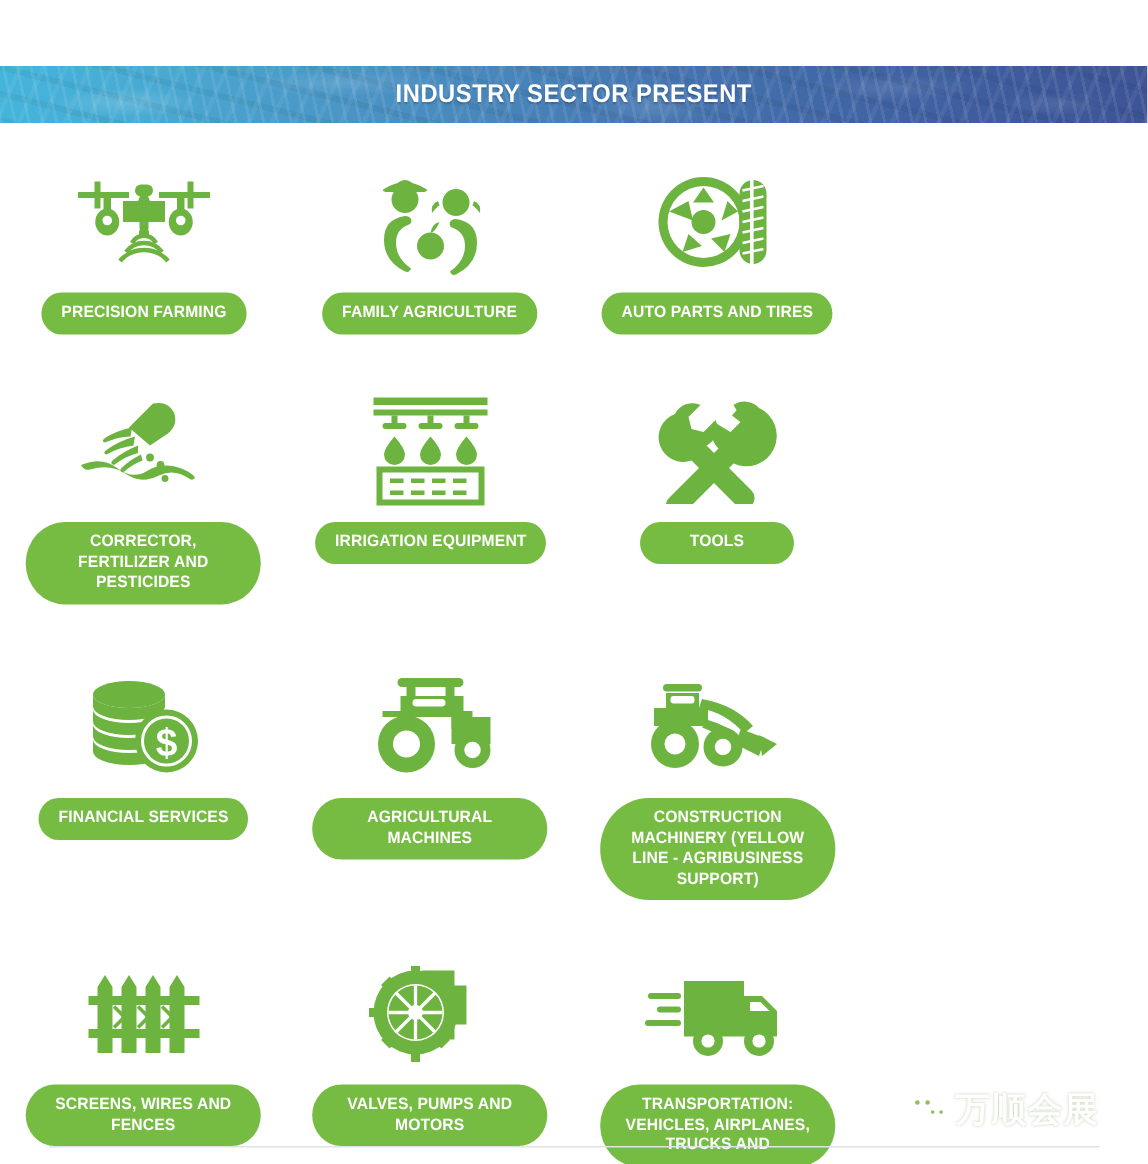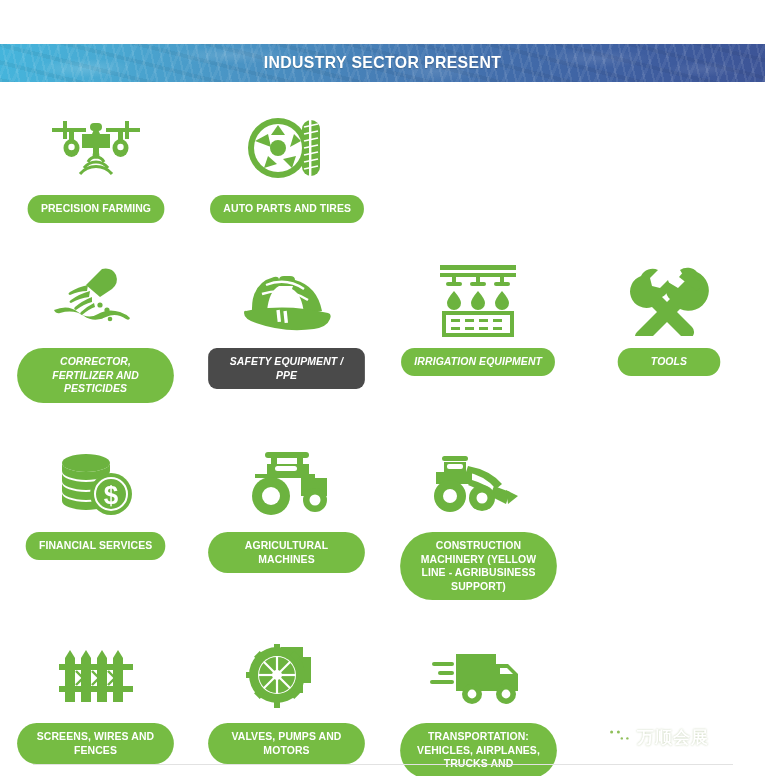--- a/index.html
+++ b/index.html
@@ -80,41 +80,41 @@
     box-sizing:border-box;
     transform:scaleX(.95);
     letter-spacing:.1px;
   }
   .pill.dark{
     background:#4a4a4a;
     border-radius:9px;
   }
   
   .row-1{height:160px;}
-  .row-2{height:180px;font-style:italic;}
+  .row-2{height:180px;}
   .row-3{height:195px;}
   .row-4{height:165px;}
   .row-1 .icon-wrap{height:95px;padding-top:18px;}
   .row-2 .icon-wrap{height:96px;padding-top:10px;}
   .row-3 .icon-wrap{height:96px;padding-top:14px;}
   .row-4 .icon-wrap{height:92px;padding-top:14px;}
   
   .watermark{
     position:absolute;
     left:604px;top:724px;
     display:flex;align-items:center;gap:3px;
     z-index:9;
     pointer-events:none;
   }
   .wm-logo{
     width:30px;height:26px;
     position:relative;
   }
   .wm-text{
-    font-size:17px;
+    font-size:23px;
     color:#ffffff;
     font-weight:bold;
     letter-spacing:1px;
     opacity:.92;
     text-shadow:0 0 2px rgba(120,150,80,.5);
   }
   
   .footer-rule{
     position:absolute;
     left:33px;top:764px;
@@ -156,20 +156,40 @@
             <path d="M42 47 a9 9 0 0 1 16 0" fill="none" stroke="#6cb33f" stroke-width="3"></path>
             <path d="M38 53 a15 15 0 0 1 24 0" fill="none" stroke="#6cb33f" stroke-width="3"></path>
             <path d="M34 59 a21 21 0 0 1 32 0" fill="none" stroke="#6cb33f" stroke-width="3"></path>
           </g>
         </svg>
       </div>
       <div class="pill">PRECISION FARMING</div>
     </div>
 
 
+    <div class="cell">
+      <div class="icon-wrap">
+        <svg width="86" height="72" viewBox="0 0 86 72">
+          <g fill="#6cb33f">
+            <path d="M12 14 q14 -9 28 0 q2 1 -1 2 h-26 q-3 -1 -1 -2z"></path>
+            <path d="M18 13 q8 -10 16 0z"></path>
+            <circle cx="26" cy="21" r="9"></circle>
+            <circle cx="60" cy="23" r="9"></circle>
+            <path d="M50 19 q10 -9 20 0 q-4 -4 -10 -4 q-6 0 -10 4z"></path>
+            <path d="M48 22 q-5 2 -4 8 q3 -4 5 -5z"></path>
+            <path d="M72 22 q5 2 4 8 q-3 -4 -5 -5z"></path>
+            <path d="M26 32 q-14 2 -14 16 q0 14 14 21 q3 1 4 -2 q-10 -7 -10 -17 q0 -9 8 -12 q3 -1 2 -4 q-1 -2 -4 -2z"></path>
+            <path d="M60 34 q14 2 14 16 q0 14 -14 21 q-3 1 -4 -2 q10 -7 10 -17 q0 -9 -8 -12 q-3 -1 -2 -4 q1 -2 4 -2z"></path>
+            <circle cx="43" cy="52" r="9"></circle>
+            <path d="M43 43 q1 -6 6 -7 q-2 5 -5 7z"></path>
+          </g>
+        </svg>
+      </div>
+      <div class="pill">FAMILY AGRICULTURE</div>
+    </div>
 
     <div class="cell">
       <div class="icon-wrap">
         <svg width="82" height="74" viewBox="0 0 82 74">
           <g fill="#6cb33f">
             <circle cx="32" cy="37" r="30"></circle>
             <circle cx="32" cy="37" r="24" fill="#ffffff"></circle>
             <circle cx="32" cy="37" r="8"></circle>
             <g>
               <path d="M32 14 l7 10 h-14z"></path>
@@ -211,37 +231,20 @@
             <circle cx="56" cy="42" r="2.6"></circle>
             <circle cx="63" cy="47" r="2.6"></circle>
             <circle cx="57" cy="53" r="2.6"></circle>
             <circle cx="66" cy="56" r="2.3"></circle>
           </g>
         </svg>
       </div>
       <div class="pill">CORRECTOR, FERTILIZER AND PESTICIDES</div>
     </div>
 
-    <div class="cell">
-      <div class="icon-wrap">
-        <svg width="94" height="66" viewBox="0 0 94 66">
-          <g fill="#6cb33f">
-            <path d="M12 44 q-1 -28 22 -34 q5 -1 5 3 v6 q-10 5 -12 25z"></path>
-            <path d="M39 13 q0 -4 5 -4 h6 q5 0 5 4 v6 h-16z"></path>
-            <path d="M55 13 q22 6 27 31 l-18 3 q-2 -20 -12 -25z"></path>
-            <path d="M6 44 q40 -8 82 2 q4 1 2 6 q-3 8 -16 10 q-30 4 -58 -6 q-12 -4 -12 -10 q0 -3 2 -2z"></path>
-            <rect x="37" y="43" width="3.4" height="12" fill="#ffffff" transform="rotate(-6 38 49)"></rect>
-            <rect x="44" y="44" width="3.4" height="12" fill="#ffffff" transform="rotate(-6 45 50)"></rect>
-            <path d="M26 18 q20 -8 38 4" fill="none" stroke="#ffffff" stroke-width="2.4"></path>
-            <path d="M22 27 q24 -8 46 6" fill="none" stroke="#ffffff" stroke-width="2.4"></path>
-          </g>
-        </svg>
-      </div>
-      <div class="pill dark">SAFETY EQUIPMENT / PPE</div>
-    </div>
 
     <div class="cell">
       <div class="icon-wrap">
         <svg width="84" height="78" viewBox="0 0 84 78">
           <g fill="#6cb33f">
             <rect x="4" y="4" width="76" height="5"></rect>
             <rect x="4" y="12" width="76" height="4"></rect>
             <rect x="16" y="16" width="4" height="7"></rect>
             <rect x="40" y="16" width="4" height="7"></rect>
             <rect x="64" y="16" width="4" height="7"></rect>

